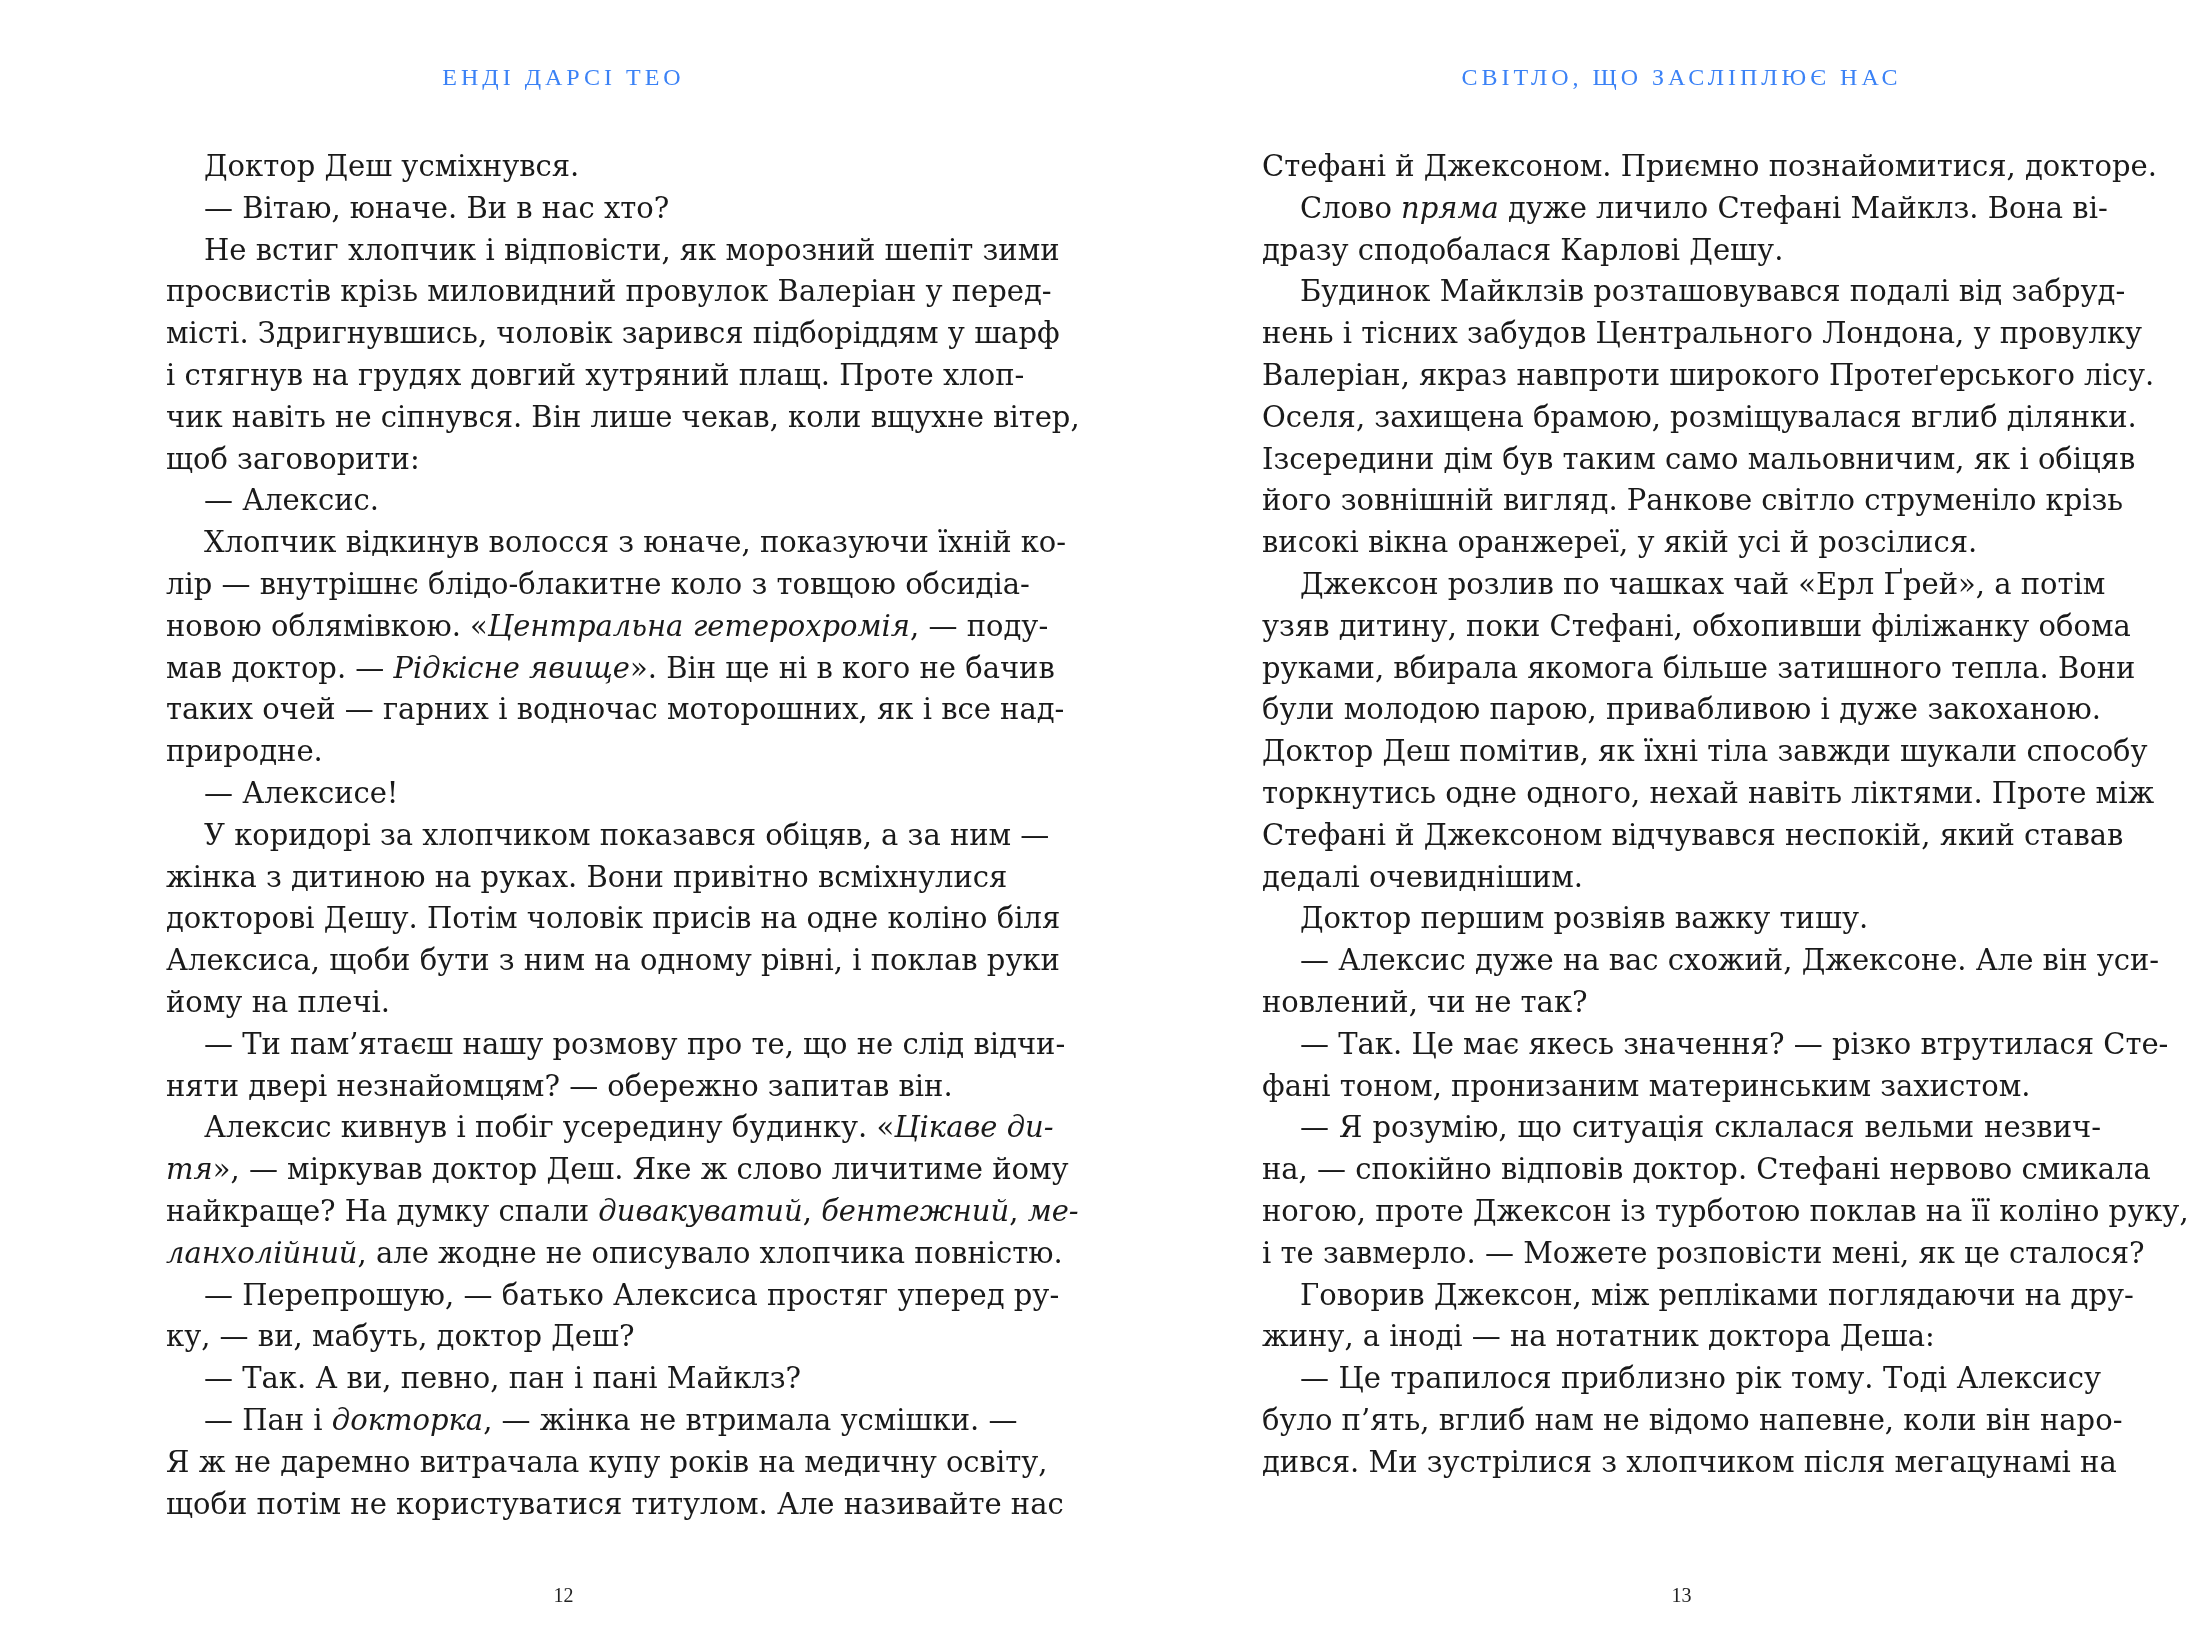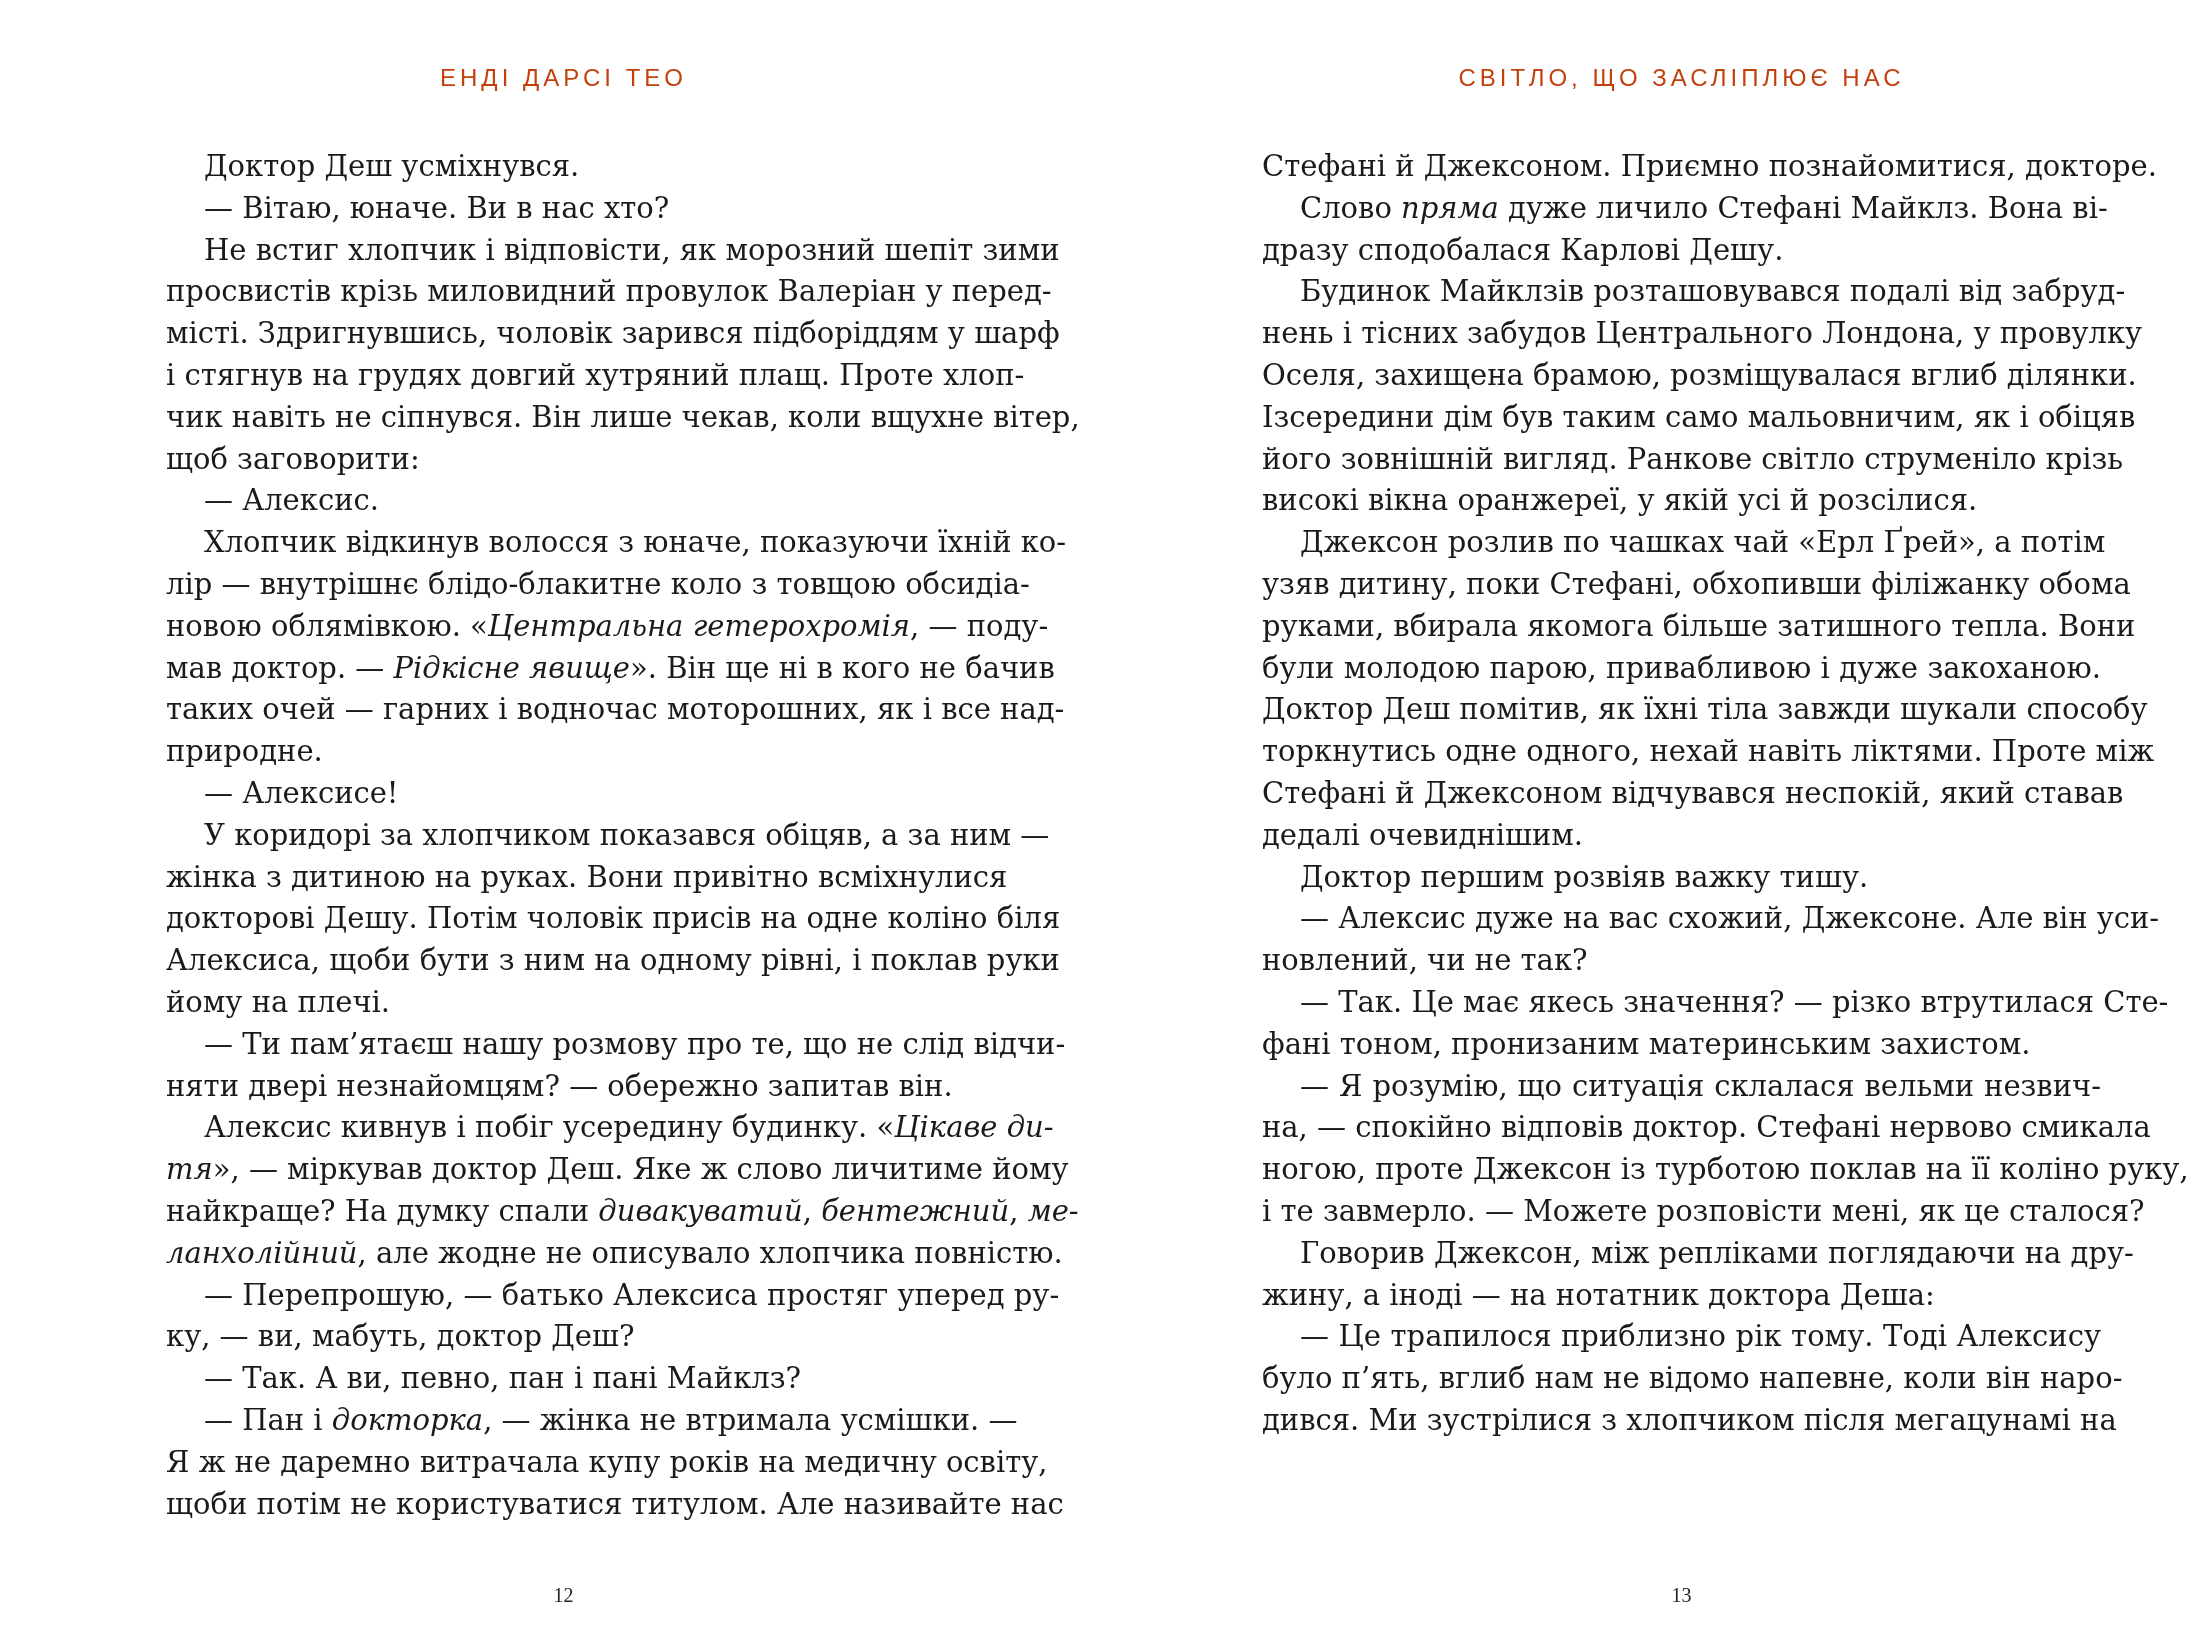--- a/index.html
+++ b/index.html
@@ -2,22 +2,22 @@
 <html><head>
 <meta charset="utf-8">
 <style>
   html, body { margin: 0; padding: 0; background: #ffffff; }
   body { width: 2200px; height: 1650px; position: relative; overflow: hidden;
          font-family: "DejaVu Serif", "Liberation Serif", serif; color: #1a1a1a; }
   .page { position: absolute; top: 0; height: 1650px; }
   .page.left { left: 0; width: 1100px; }
   .page.right { left: 1100px; width: 1100px; }
   .running-head { position: absolute; top: 64px; left: 0; right: 0; text-align: center;
-                  font-family: Liberation Sans, sans-serif; font-size: 24px; letter-spacing: 4px;
-                  color: #c2410c; }
+                  font-family: Liberation Serif, serif; font-size: 24px; letter-spacing: 4px;
+                  color: #3b82f6; }
   .page.left .running-head { left: 166px; width: 795px; right: auto; }
   .page.right .running-head { left: 162px; width: 839px; right: auto; }
   .body { position: absolute; top: 146px; }
   .page.left .body { left: 166px; width: 795px; }
   .page.right .body { left: 162px; width: 839px; }
   .line { display: block; height: 41.8px; line-height: 41.8px; font-size: 29px;
           white-space: nowrap; text-align: justify; text-align-last: justify; }
   .line.last { text-align-last: left; }
   .line.indent { padding-left: 38px; }
   .line i, .line em { font-style: italic; }
@@ -70,20 +70,21 @@
 </div>
 
 <div class="page right">
   <div class="running-head">СВІТЛО, ЩО ЗАСЛІПЛЮЄ НАС</div>
   <div class="body">
       <div class="line">Стефані й Джексоном. Приємно познайомитися, докторе.</div>
       <div class="line indent"><span>Слово </span><i>пряма</i><span> дуже личило Стефані Майклз. Вона ві-</span></div>
       <div class="line last">дразу сподобалася Карлові Дешу.</div>
       <div class="line indent">Будинок Майклзів розташовувався подалі від забруд-</div>
       <div class="line">нень і тісних забудов Центрального Лондона, у провулку</div>
+      <div class="line">Валеріан, якраз навпроти широкого Протеґерського лісу.</div>
       <div class="line">Оселя, захищена брамою, розміщувалася вглиб ділянки.</div>
       <div class="line">Ізсередини дім був таким само мальовничим, як і обіцяв</div>
       <div class="line">його зовнішній вигляд. Ранкове світло струменіло крізь</div>
       <div class="line last">високі вікна оранжереї, у якій усі й розсілися.</div>
       <div class="line indent">Джексон розлив по чашках чай «Ерл Ґрей», а потім</div>
       <div class="line">узяв дитину, поки Стефані, обхопивши філіжанку обома</div>
       <div class="line">руками, вбирала якомога більше затишного тепла. Вони</div>
       <div class="line">були молодою парою, привабливою і дуже закоханою.</div>
       <div class="line">Доктор Деш помітив, як їхні тіла завжди шукали способу</div>
       <div class="line">торкнутись одне одного, нехай навіть ліктями. Проте між</div>

